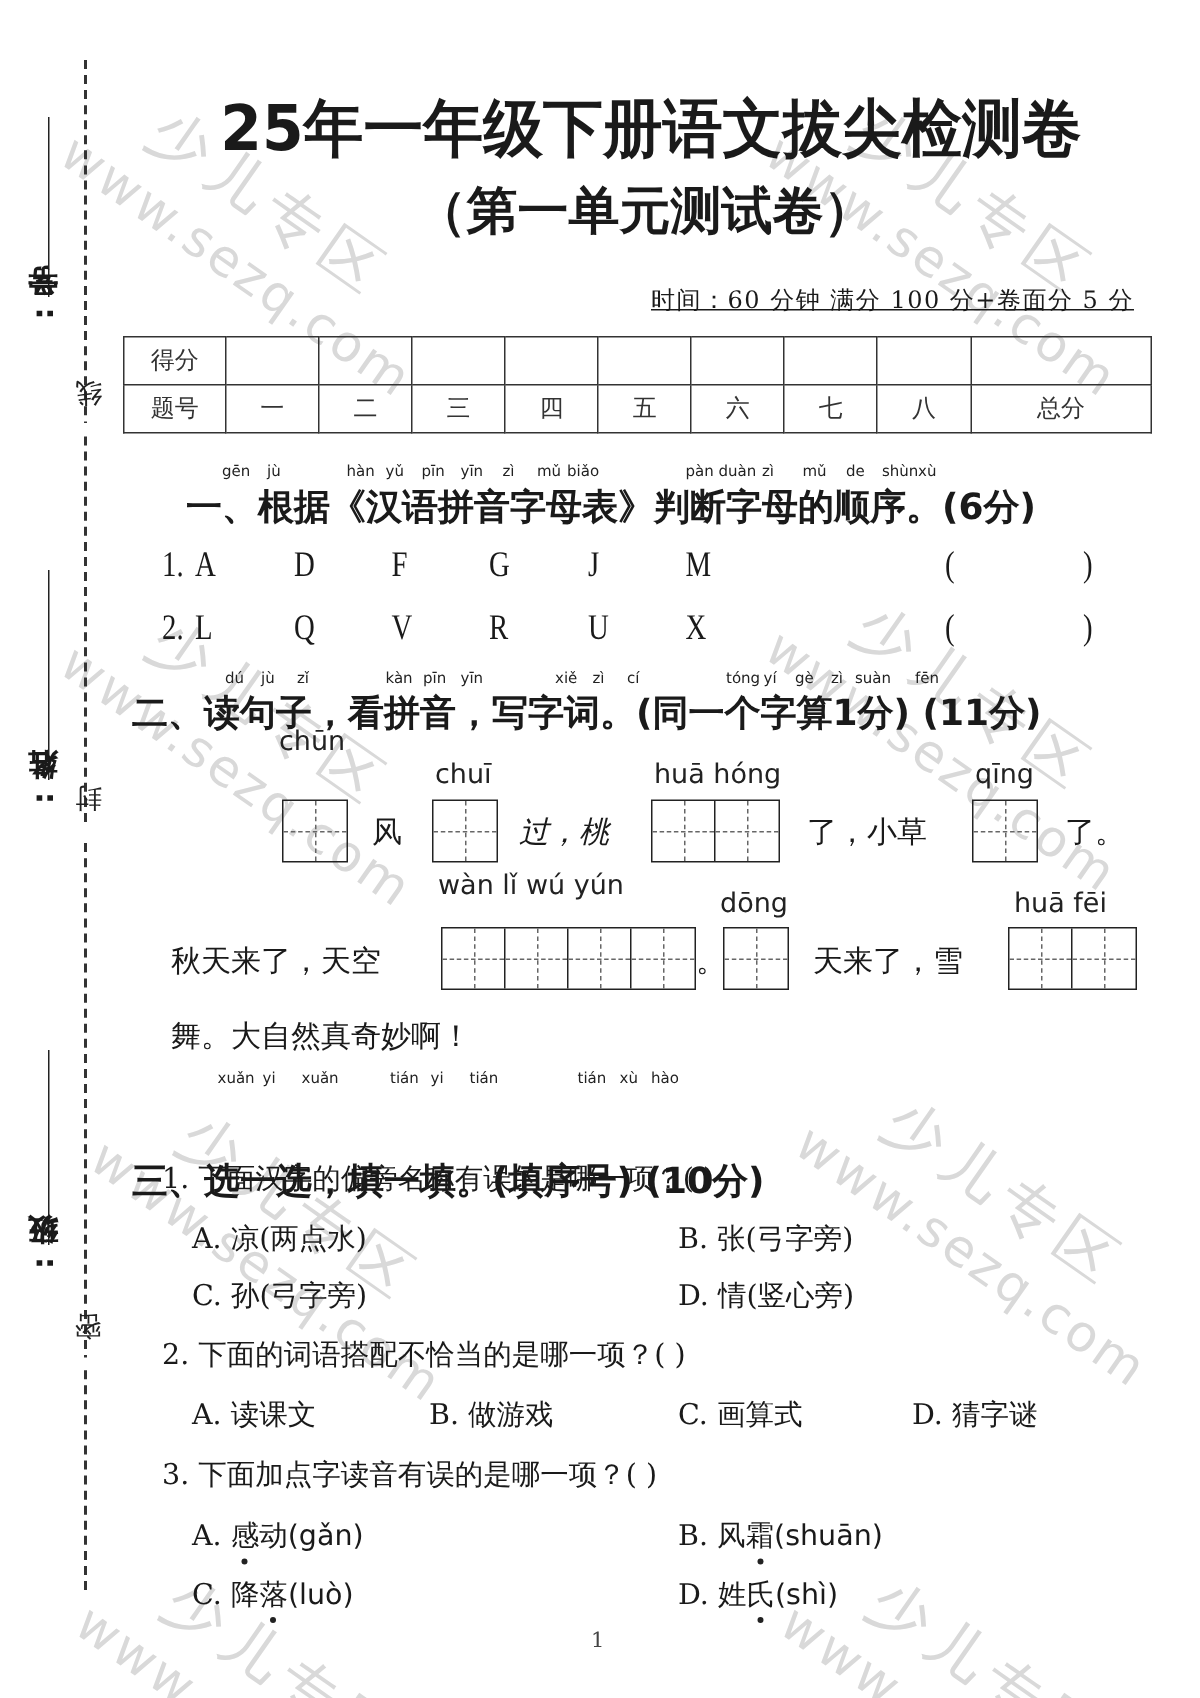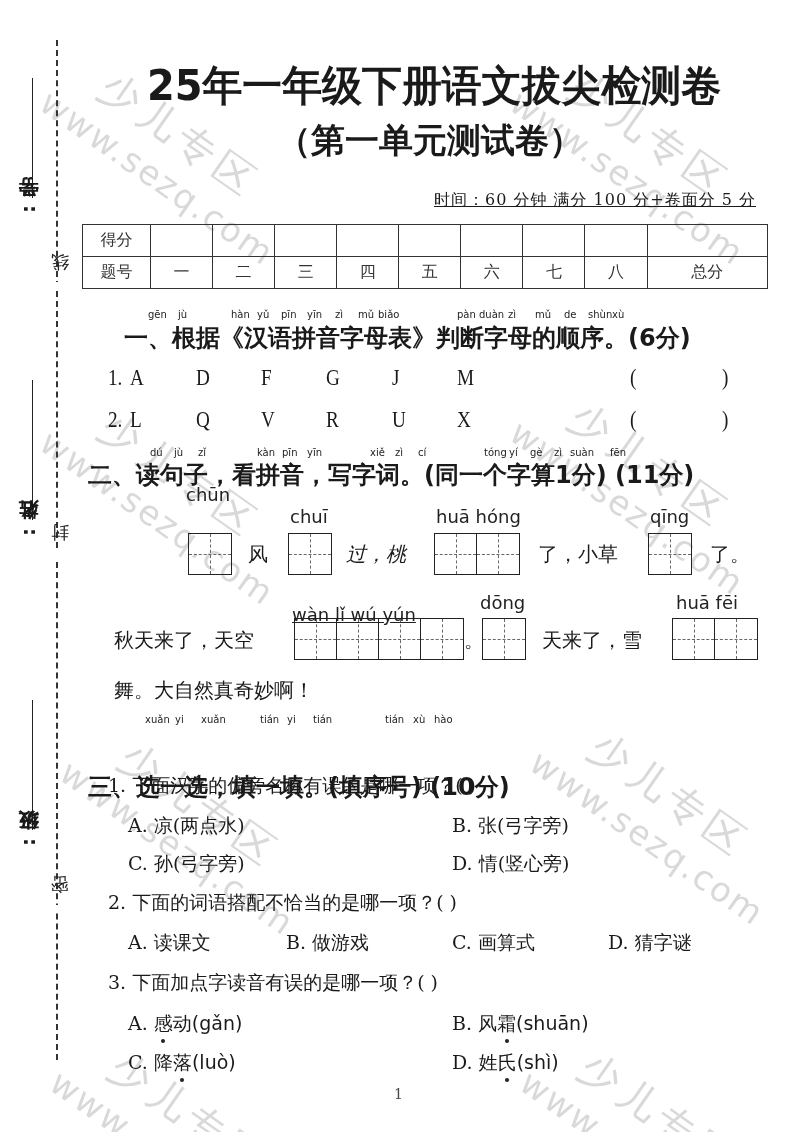--- a/index.html
+++ b/index.html
@@ -207,21 +207,21 @@
       <div class="cell"></div>
       <div class="cell"></div>
     </div>
   <div class="txt" style="left:458px;top:541px;">了，小草</div>
   <div class="py" style="left:570px;top:506px;">qīng</div>
   <div class="tzg" style="left:568px;top:533px;">
       <div class="cell"></div>
     </div>
   <div class="txt" style="left:630px;top:541px;">了。</div>
 
-  <div class="py" style="left:212px;top:604px;text-decoration:underline;">wàn lǐ  wú yún</div>
+  <div class="py" style="left:212px;top:580px;">wàn lǐ  wú yún</div>
   <div class="py" style="left:400px;top:592px;">dōng</div>
   <div class="py" style="left:596px;top:592px;">huā fēi</div>
   <div class="txt" style="left:34px;top:627px;">秋天来了，天空</div>
   <div class="tzg" style="left:214px;top:618px;">
       <div class="cell"></div>
       <div class="cell"></div>
       <div class="cell"></div>
       <div class="cell"></div>
     </div>
   <div class="txt" style="left:384px;top:627px;">。</div>

